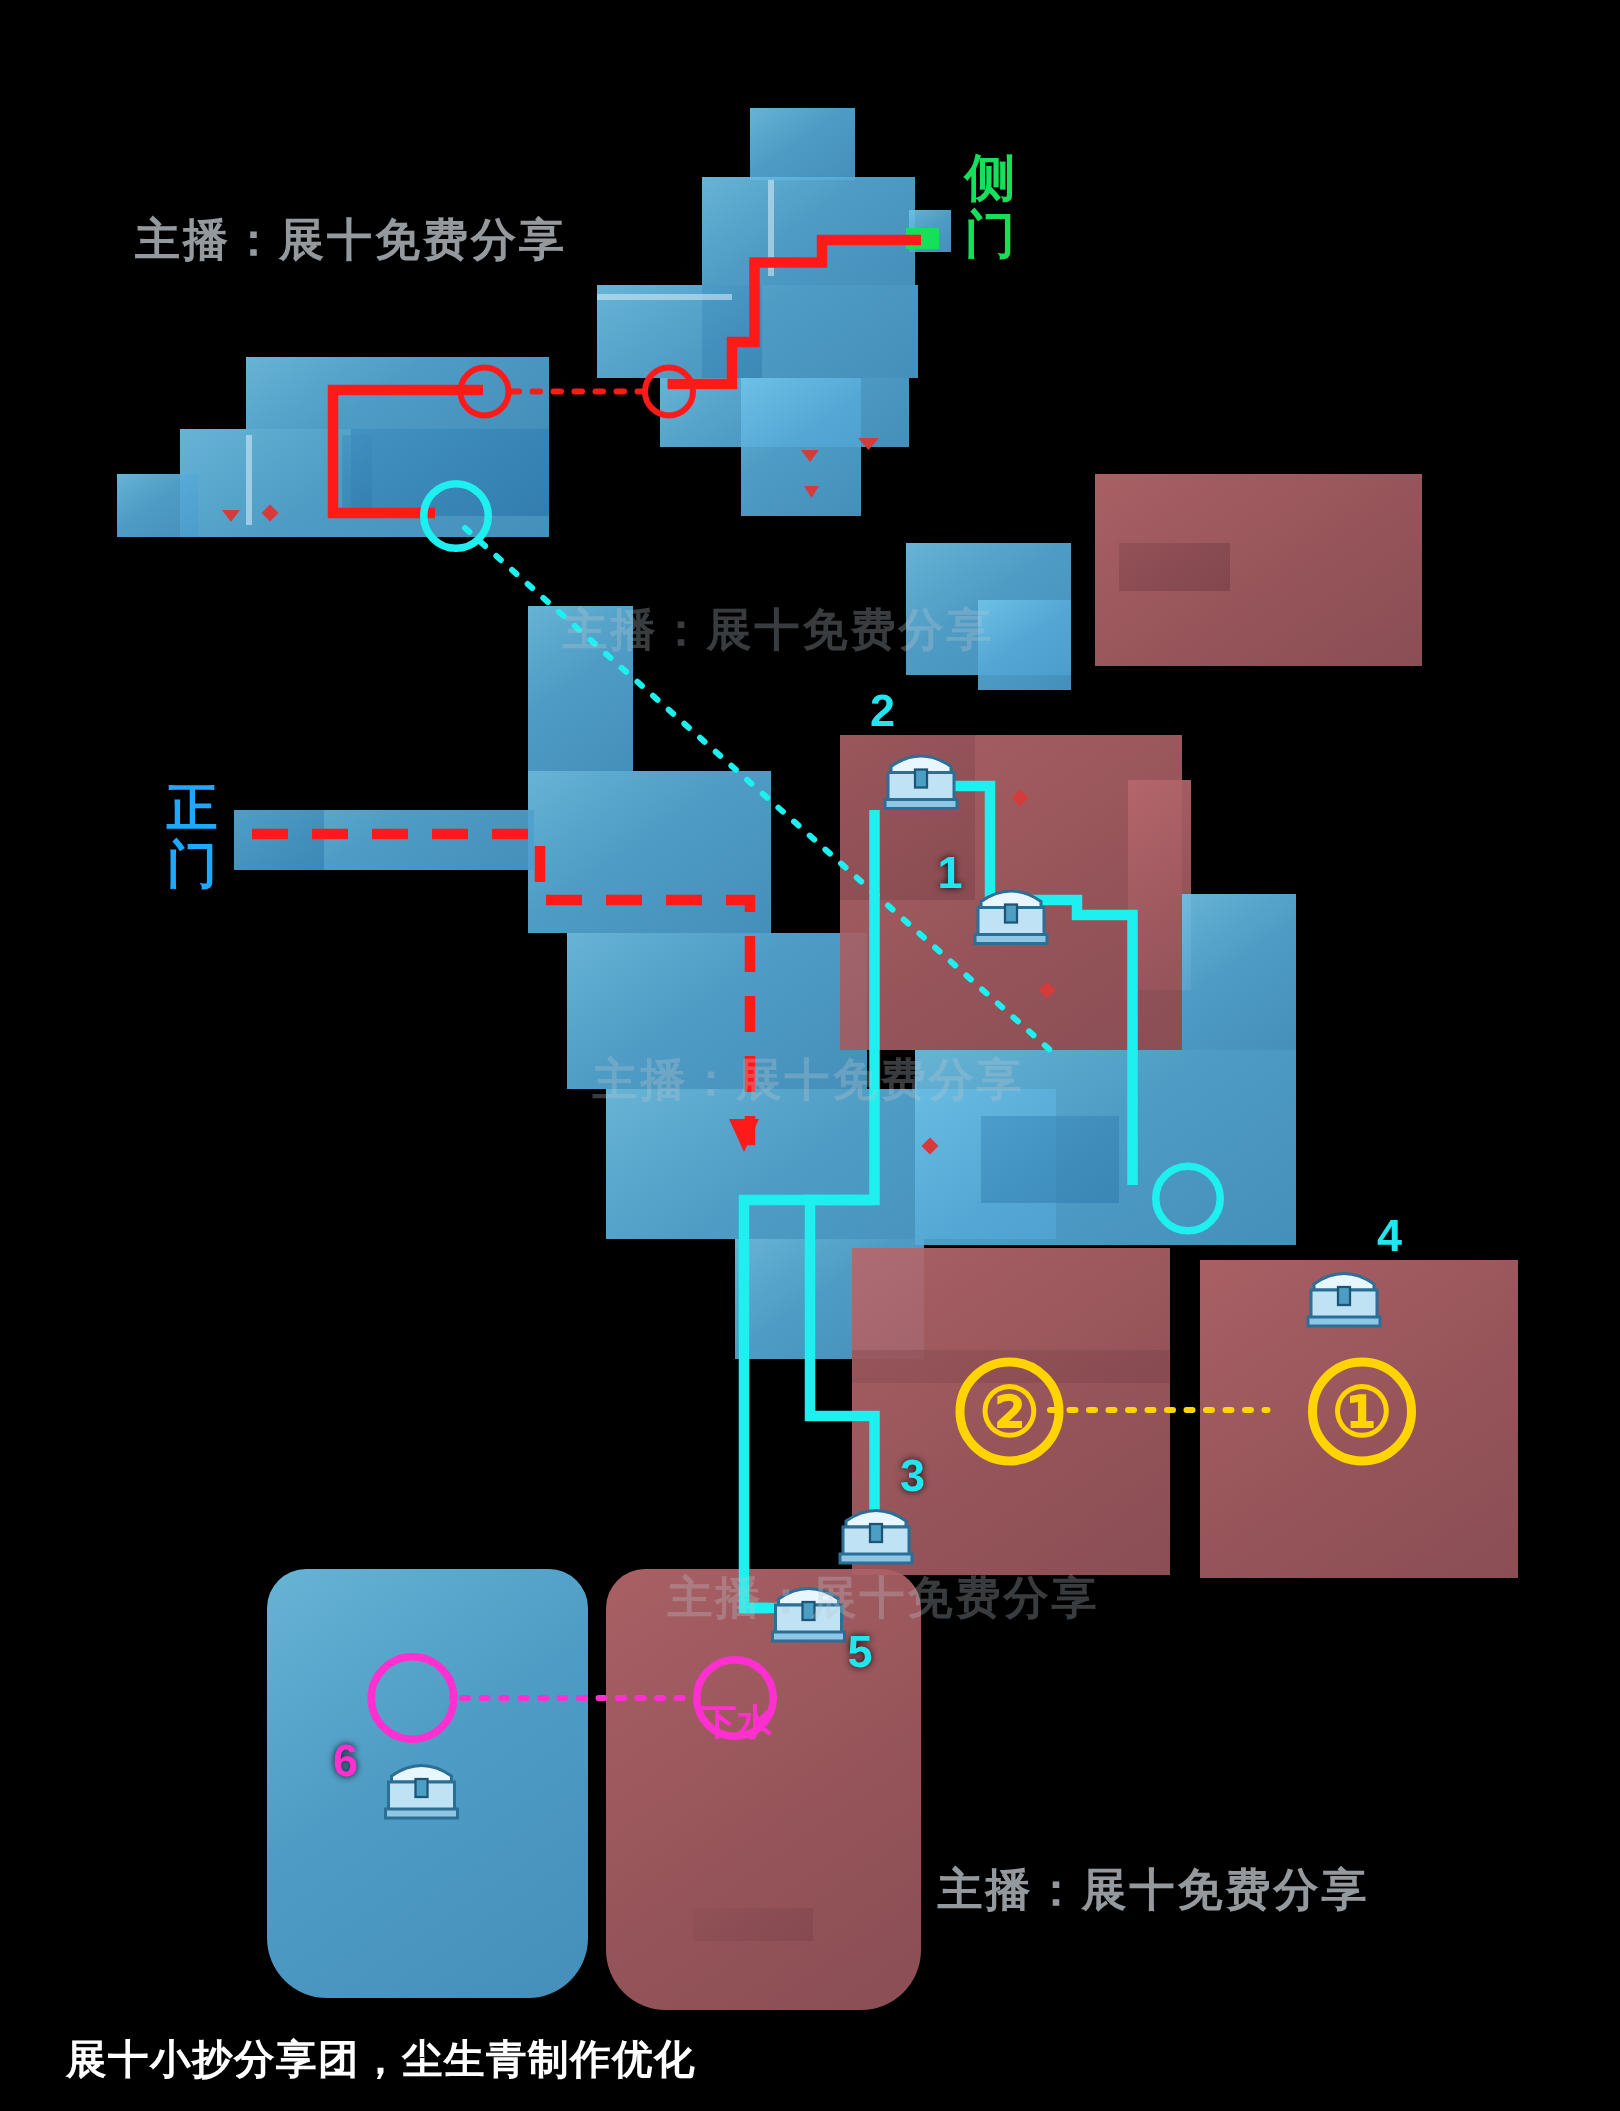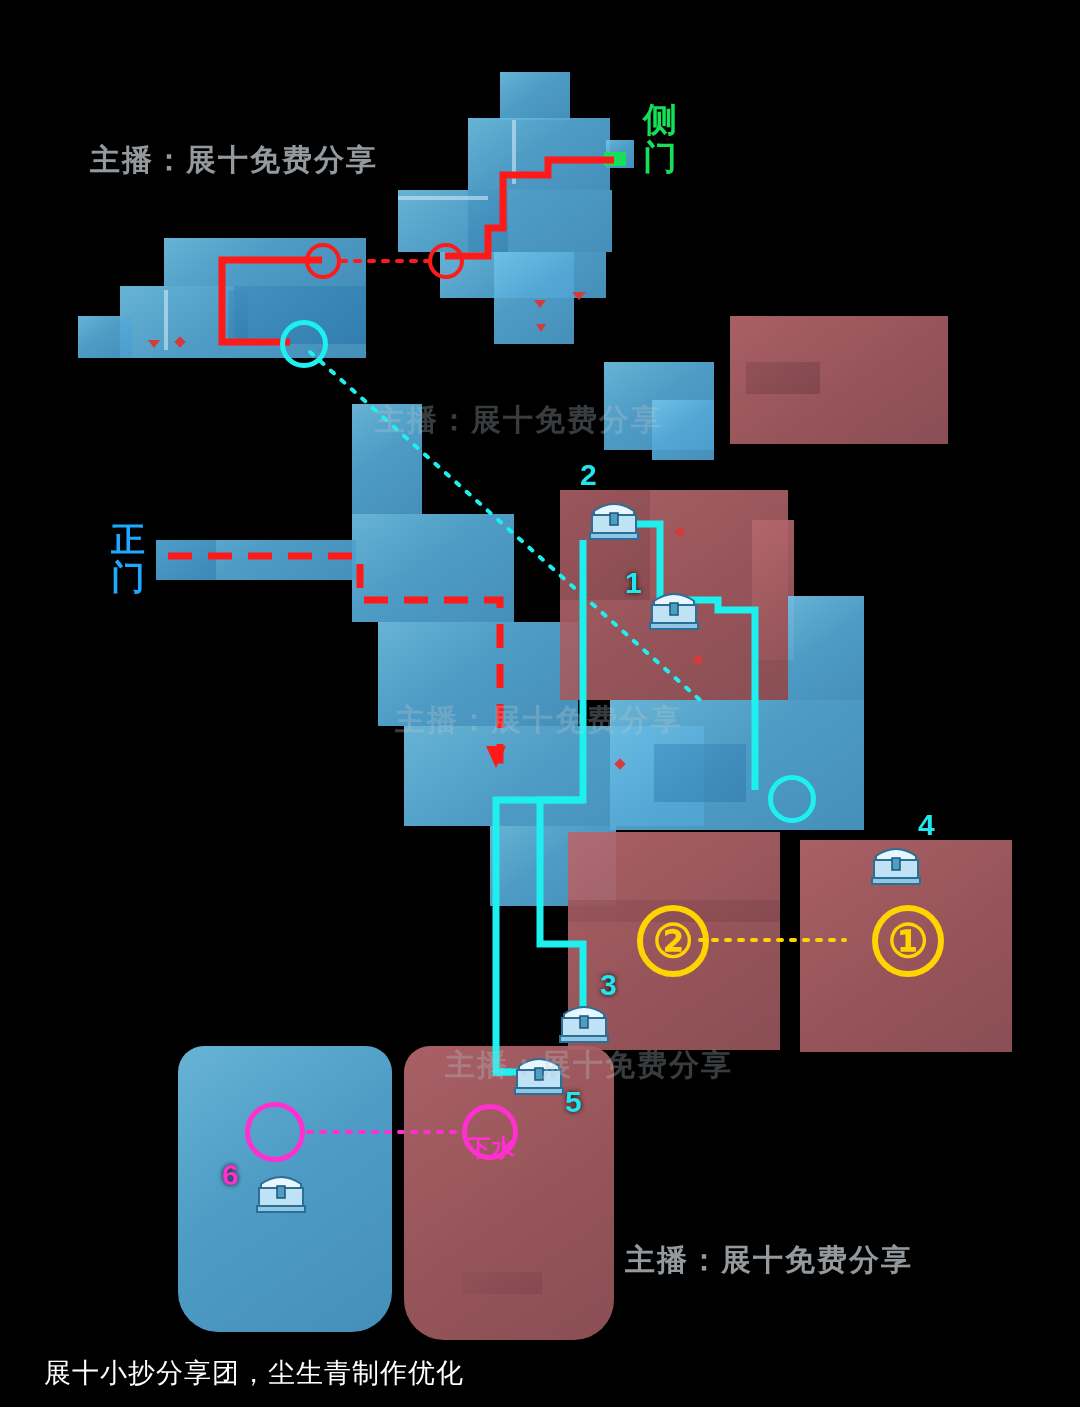--- a/index.html
+++ b/index.html
@@ -89,21 +89,21 @@
     text-shadow: 0 0 5px rgba(0,0,0,.9);
   }
   .num-magenta {
     color: #ff2fd0;
     font-weight: bold;
     font-size: 30px;
     text-shadow: 0 0 5px rgba(0,0,0,.9);
   }
   .footer-note {
     color: #ffffff;
-    font-weight: normal;
+    font-weight: bold;
     font-size: 27px;
     letter-spacing: 1px;
     white-space: nowrap;
   }
 
   
   .ring {
     position: absolute;
     border-radius: 50%;
     box-sizing: border-box;

